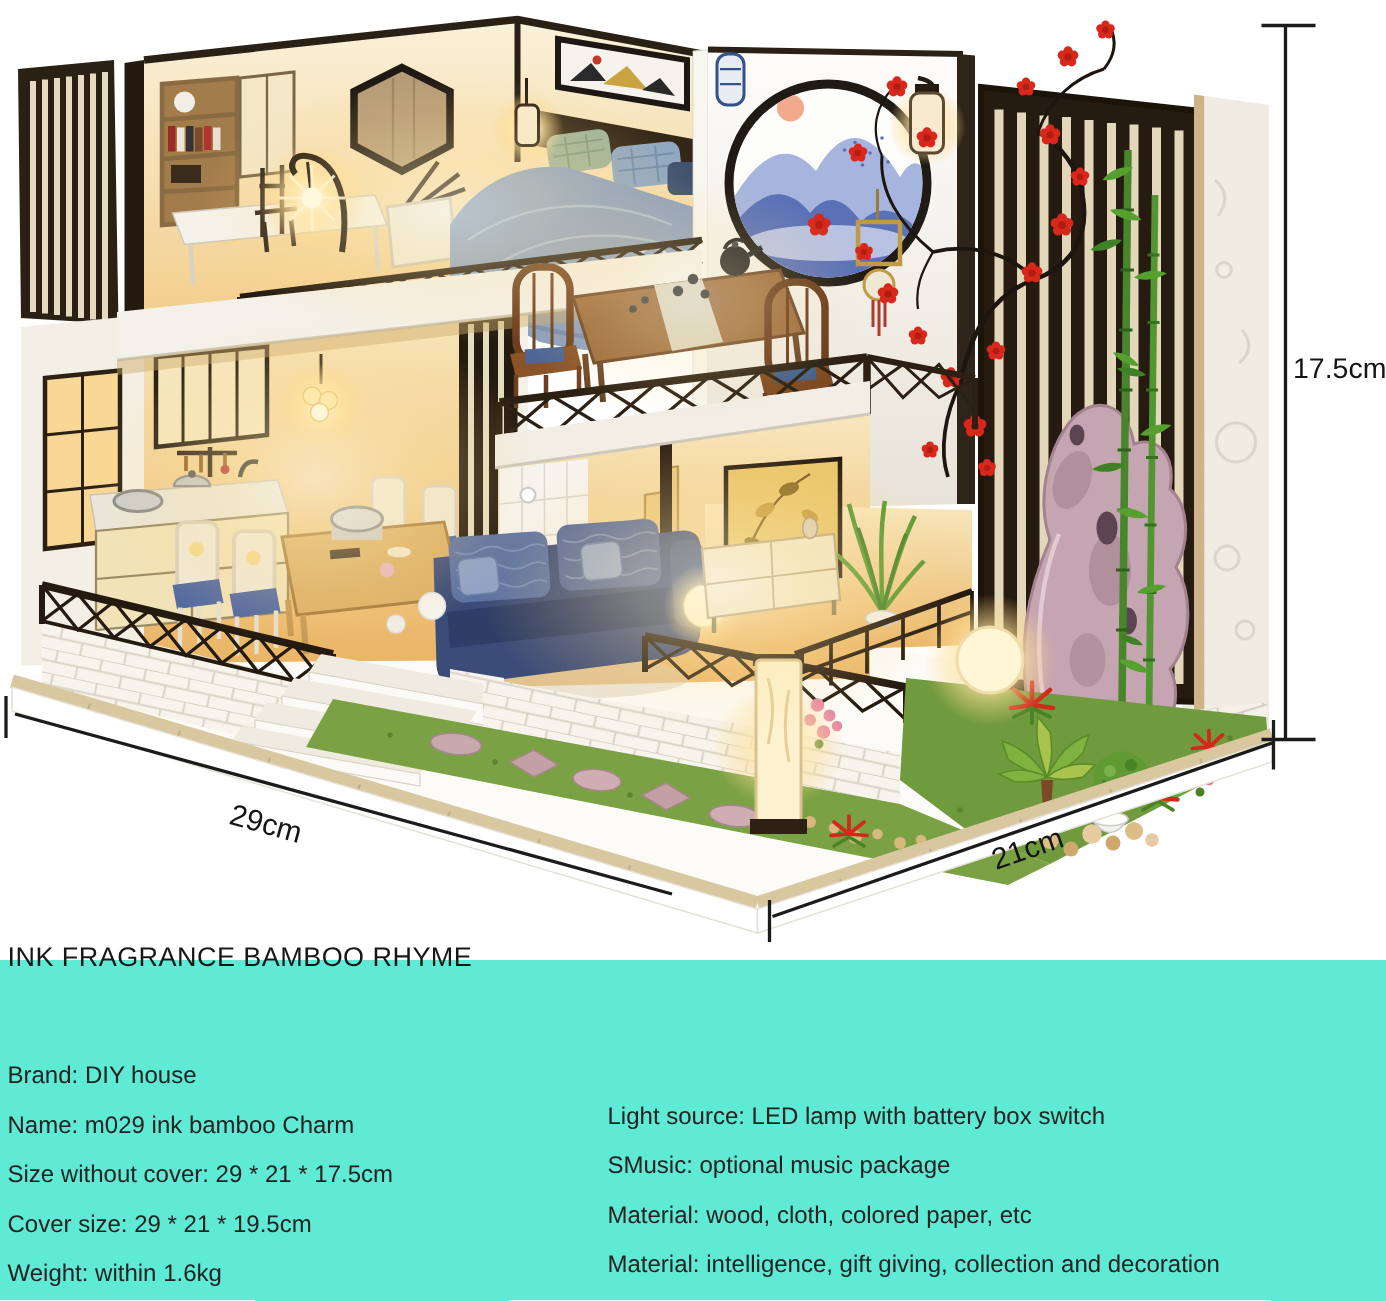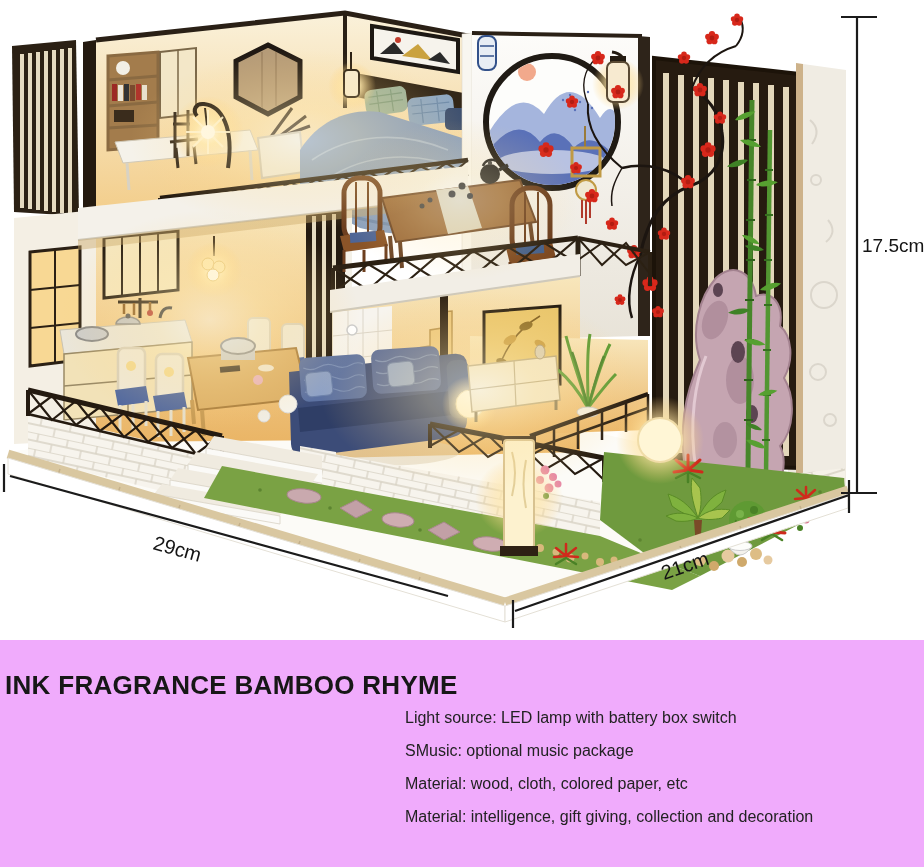--- a/index.html
+++ b/index.html
@@ -1,24 +1,24 @@
 <!DOCTYPE html>
 <html><head>
 <meta charset="utf-8">
 <style>
   html,body{margin:0;padding:0;background:#fff;}
-  .page{position:relative;width:924px;height:867px;background:#f0abfc;
+  .page{position:relative;width:924px;height:867px;background:#5eead4;
         font-family:"Liberation Sans",sans-serif;overflow:hidden;}
   .photo{position:absolute;top:0;left:0;}
-  .title{position:absolute;left:5px;top:670px;font-size:26px;color:#171717;
-         letter-spacing:.3px;font-weight:700;}
+  .title{position:absolute;left:5px;top:628px;font-size:18px;color:#171717;
+         letter-spacing:.3px;font-weight:400;}
   .col{position:absolute;top:701px;font-size:16px;color:#222;line-height:33px;
        white-space:nowrap;font-weight:400;}
   .col-left{left:5px;}
-  .col-right{left:405px;}
+  .col-right{left:405px;margin-top:27px;}
   .dim-label{font-size:20px;fill:#141414;}
   .dim-label-sm{font-size:19px;fill:#141414;}
 </style>
 </head>
 <body>
 
 <div class="page">
 
 <svg class="photo" width="924" height="640" viewBox="0 0 924 640">
   <defs>
@@ -620,20 +620,27 @@
   </g>
   <g stroke="none">
     <text class="dim-label-sm" x="862" y="252">17.5cm</text>
     <text class="dim-label" transform="translate(152,549) rotate(15.5)">29cm</text>
     <text class="dim-label" transform="translate(664,580) rotate(-19)">21cm</text>
   </g>
 </svg>
 
   <div class="title">INK FRAGRANCE BAMBOO RHYME</div>
 
+  <div class="col col-left">
+    <div>Brand: DIY house</div>
+    <div>Name: m029 ink bamboo Charm</div>
+    <div>Size without cover: 29 * 21 * 17.5cm</div>
+    <div>Cover size: 29 * 21 * 19.5cm</div>
+    <div>Weight: within 1.6kg</div>
+  </div>
 
   <div class="col col-right">
     <div>Light source: LED lamp with battery box switch</div>
     <div>SMusic: optional music package</div>
     <div>Material: wood, cloth, colored paper, etc</div>
     <div>Material: intelligence, gift giving, collection and decoration</div>
   </div>
 
 </div>
 

